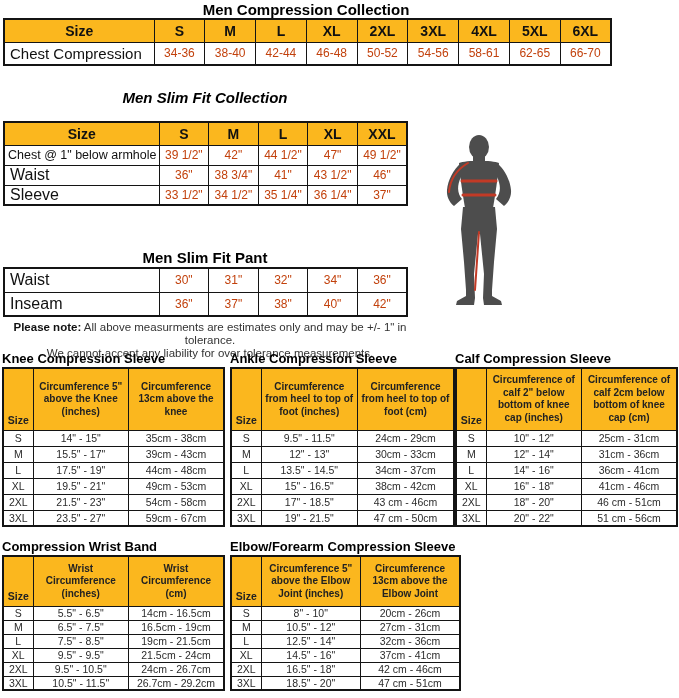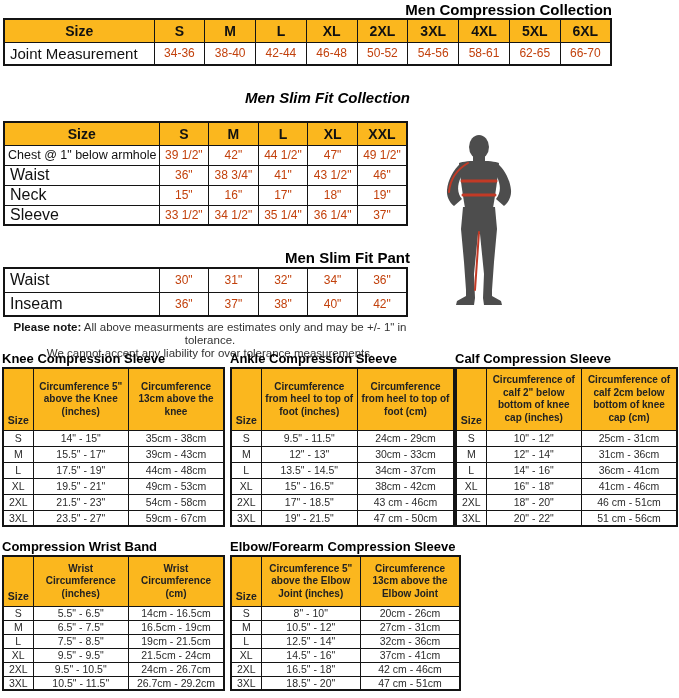--- a/index.html
+++ b/index.html
@@ -2,21 +2,21 @@
 <html style="--header_bg: #FBB71E; --border: #141414; --figure_body: #4D4D4D; --figure_line: #C23A26;"><head>
 <meta charset="utf-8">
 <style>
   * { margin:0; padding:0; box-sizing:border-box; }
   html,body { background:#ffffff; }
   body {
     width:679px; height:698px; position:relative; overflow:hidden;
     font-family:"Liberation Sans", sans-serif; color:#111;
   }
   .abs { position:absolute; }
-  .ttl { font-weight:bold; font-size:15px; text-align:right; color:#000; }
+  .ttl { font-weight:bold; font-size:15px; text-align:center; color:#000; }
   .sttl { font-weight:bold; font-size:13px; color:#000; }
 
   table { border-collapse:collapse; table-layout:fixed; background:#fff; }
   .tbl { border:2px solid #141414; }
   .tbl th, .tbl td { border:1px solid #141414; overflow:hidden; }
 
   
   .big th { background:var(--header_bg); font-weight:bold; font-size:14px; height:23px; text-align:center; }
   .big td.c0 { text-align:left; padding-left:5px; font-size:15px; }
   .big td.cv { text-align:center; font-size:12px; color:#c2410c; }
@@ -66,21 +66,21 @@
         <th>XL</th>
         <th>2XL</th>
         <th>3XL</th>
         <th>4XL</th>
         <th>5XL</th>
         <th>6XL</th>
       </tr>
     </thead>
   <tbody>
       <tr>
-        <td class="c0">Joint Measurement</td>
+        <td class="c0">Chest Compression</td>
         <td class="cv">34-36</td>
         <td class="cv">38-40</td>
         <td class="cv">42-44</td>
         <td class="cv">46-48</td>
         <td class="cv">50-52</td>
         <td class="cv">54-56</td>
         <td class="cv">58-61</td>
         <td class="cv">62-65</td>
         <td class="cv">66-70</td>
       </tr>
@@ -108,28 +108,20 @@
         <td class="cv">47"</td>
         <td class="cv">49 1/2"</td>
       </tr>
       <tr>
         <td class="c0">Waist</td>
         <td class="cv">36"</td>
         <td class="cv">38 3/4"</td>
         <td class="cv">41"</td>
         <td class="cv">43 1/2"</td>
         <td class="cv">46"</td>
-      </tr>
-      <tr>
-        <td class="c0">Neck</td>
-        <td class="cv">15"</td>
-        <td class="cv">16"</td>
-        <td class="cv">17"</td>
-        <td class="cv">18"</td>
-        <td class="cv">19"</td>
       </tr>
       <tr>
         <td class="c0">Sleeve</td>
         <td class="cv">33 1/2"</td>
         <td class="cv">34 1/2"</td>
         <td class="cv">35 1/4"</td>
         <td class="cv">36 1/4"</td>
         <td class="cv">37"</td>
       </tr>
     </tbody>

